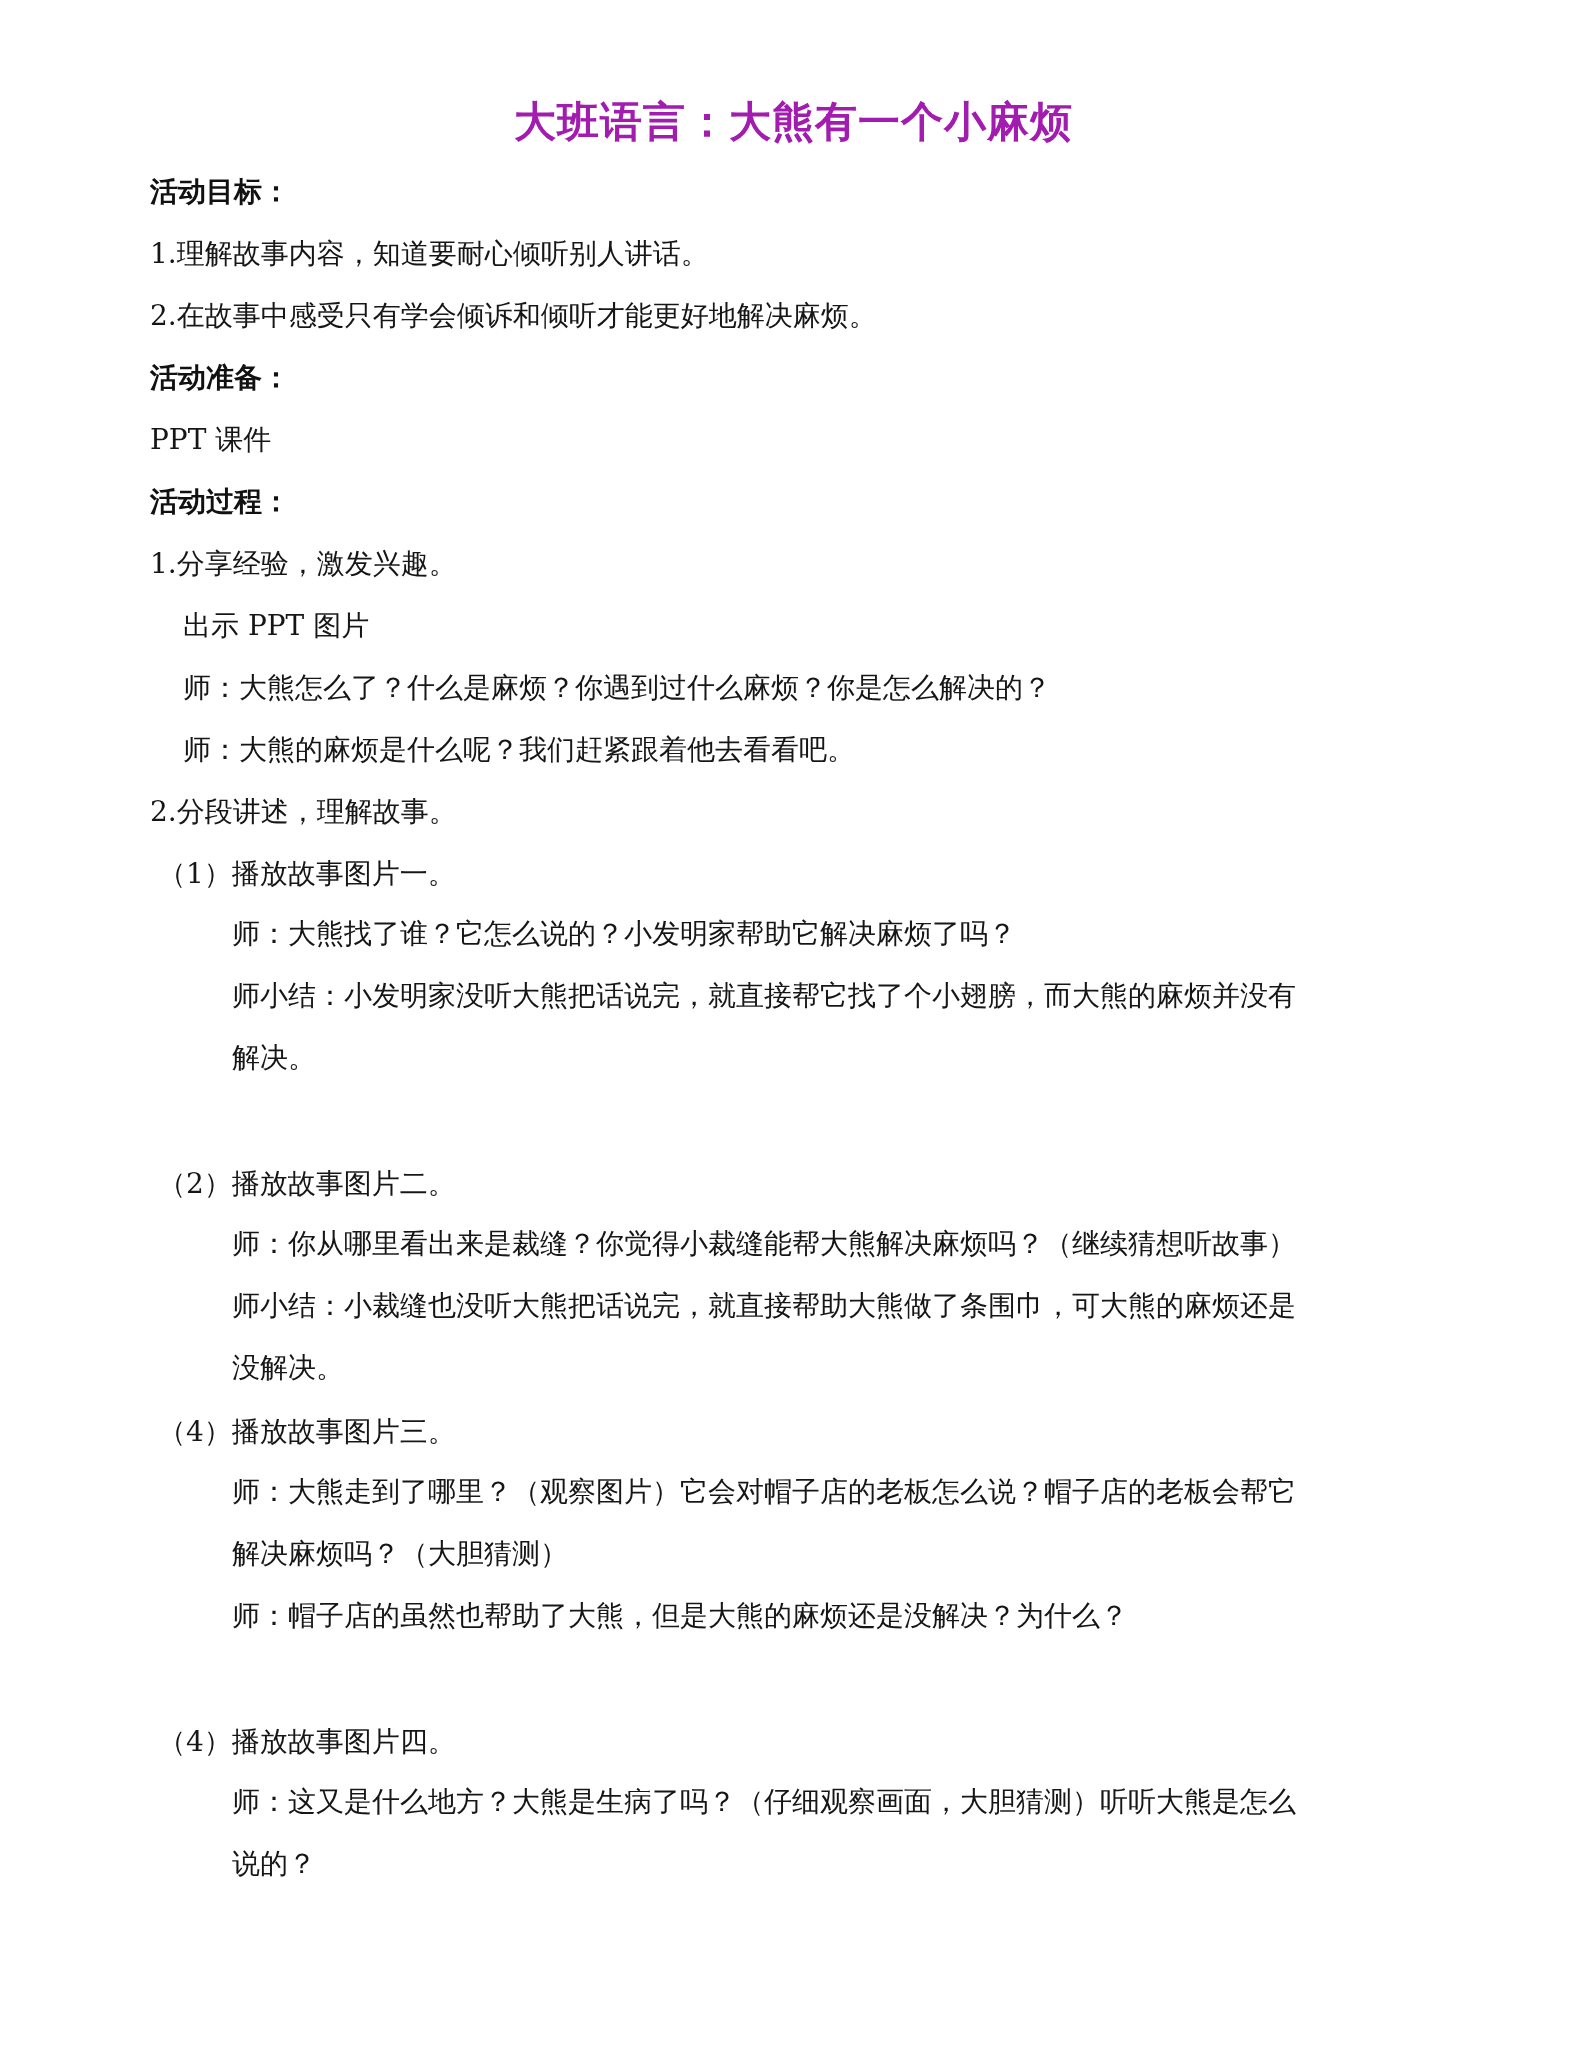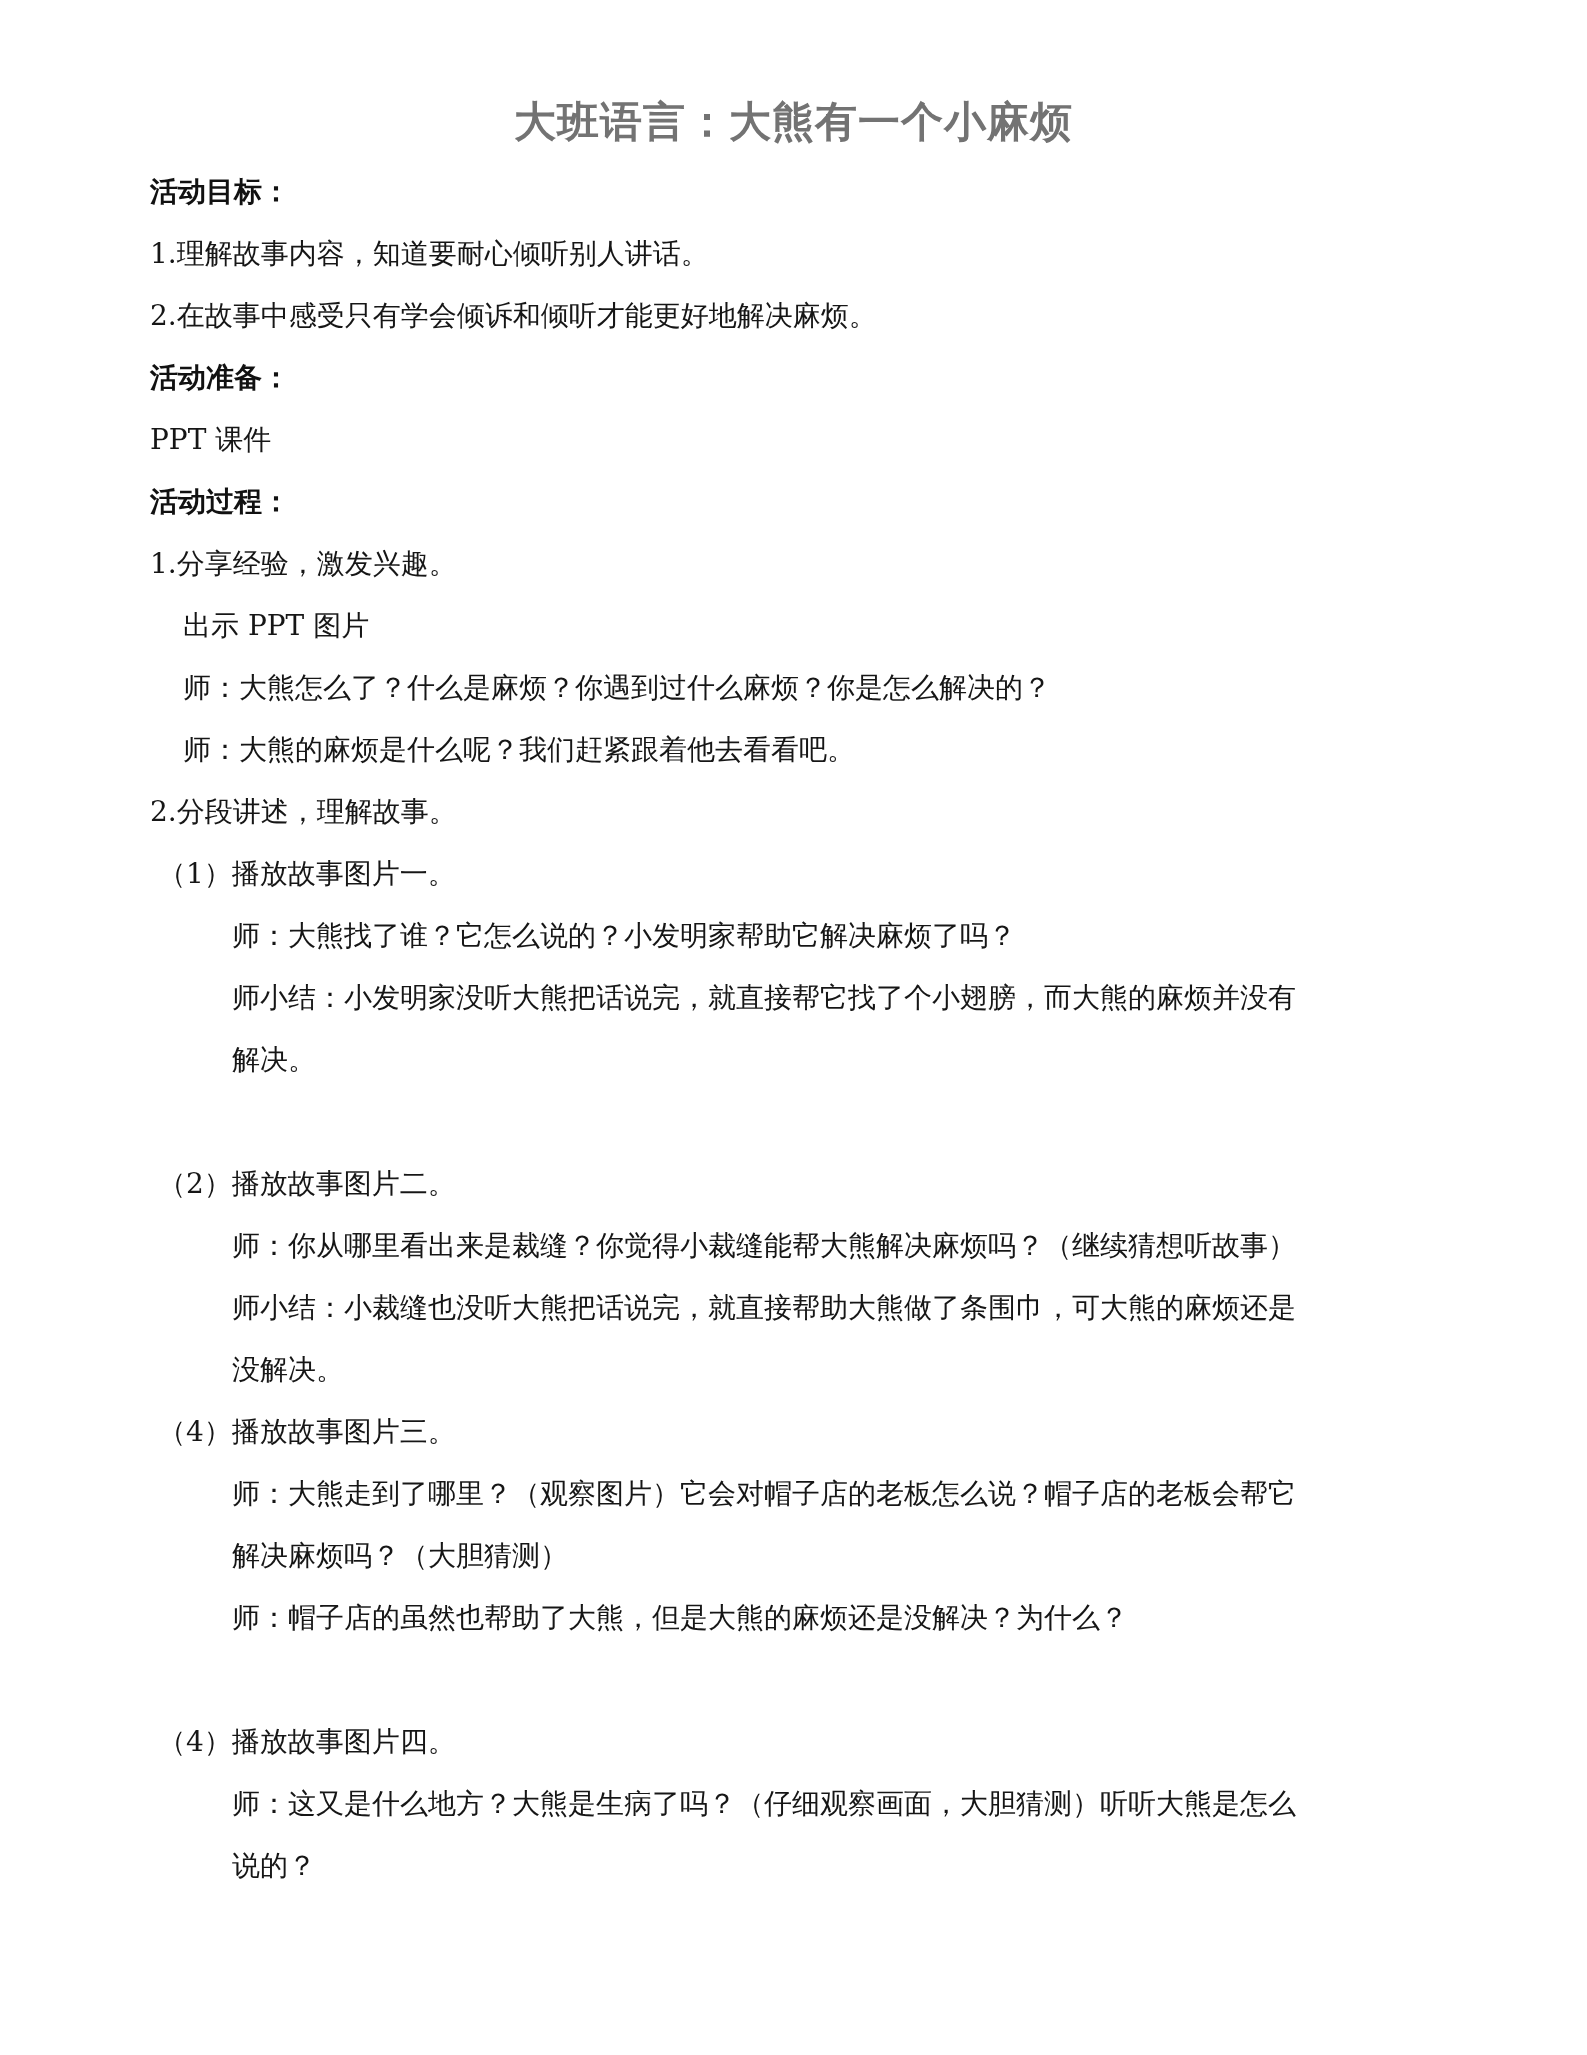--- a/index.html
+++ b/index.html
@@ -26,39 +26,39 @@
       position: absolute;
       left: 0;
       width: 1587px;
       top: 94px;
       text-align: center;
       font-family: "DejaVu Sans", "Liberation Sans", sans-serif;
       font-weight: bold;
       font-size: 42px;
       line-height: 56px;
       letter-spacing: 1px;
-      color: #737373;
+      color: #a21caf;
     }
     .line {
       position: absolute;
       font-size: 28px;
       line-height: 40px;
       white-space: nowrap;
       color: #161616;
     }
     .heading {
       font-family: "DejaVu Sans", "Liberation Sans", sans-serif;
       font-weight: bold;
       font-size: 28px;
       color: #111111;
     }
     .l0 { left: 150px; }
     .l1 { left: 183px; }
     .lsub { left: 158px; }
-    .l2 { left: 232px; }
+    .l2 { left: 232px; font-family: Liberation Mono, monospace; }
   </style>
 </head>
 <body>
 
 <div class="page">
 
   <div class="title" style="top:94px">大班语言：大熊有一个小麻烦</div>
 
   <div class="line heading l0" style="top:172px">活动目标：</div>
   <div class="line l0" style="top:234px">1.理解故事内容，知道要耐心倾听别人讲话。</div>

